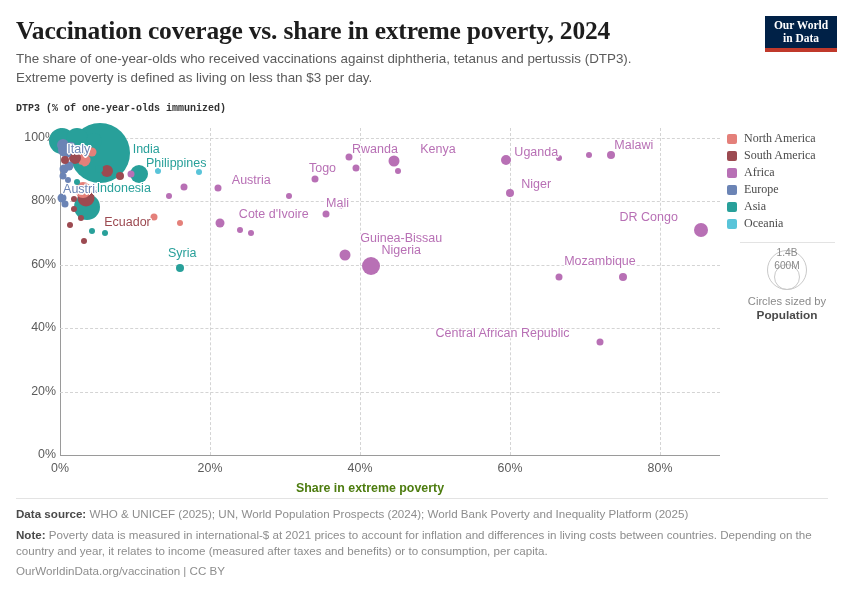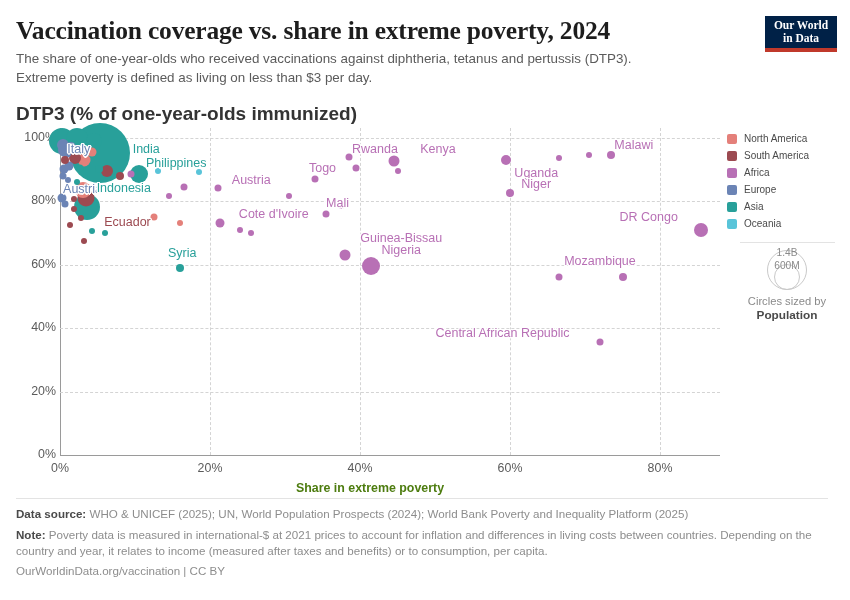--- a/index.html
+++ b/index.html
@@ -31,21 +31,21 @@
   .owid-logo span{
     display:block;color:#fff;font-size:11.5px;line-height:13px;
     font-weight:700;text-align:center;
     font-family:"Liberation Serif",serif;
   }
   .owid-logo .l1{padding-top:3px;}
 
   
   .ylabel{
     position:absolute;left:16px;top:103px;
-    font-size:19px;font-weight:700;color:#333;
+    font-size:10px;font-weight:700;color:#333;font-family:Liberation Mono, monospace;
   }
   .xlabel{
     position:absolute;left:0;top:481px;width:740px;text-align:center;
     font-size:12.4px;font-weight:700;color:#4d7c0f;
   }
 
   
   .plot{
     position:absolute;left:60px;top:128px;
     width:660px;height:327px;
@@ -73,21 +73,21 @@
     paint-order:stroke;
     text-shadow:
       -1.5px 0 #fff,1.5px 0 #fff,0 -1.5px #fff,0 1.5px #fff,
       -1px -1px #fff,1px -1px #fff,-1px 1px #fff,1px 1px #fff;
   }
 
   
   .legend{position:absolute;left:727px;top:130px;width:120px;}
   .legend-row{display:flex;align-items:center;height:17px;}
   .legend-swatch{width:10px;height:10px;border-radius:2px;margin-right:7px;flex:none;}
-  .legend-text{font-size:10px;color:#4a4a4a;white-space:nowrap;}
+  .legend-text{font-size:12px;color:#4a4a4a;white-space:nowrap;font-family:Liberation Serif, serif;}
   .legend-sep{
     position:absolute;left:740px;top:242px;width:95px;height:1px;background:#e3e3e3;
   }
   .sizeleg{position:absolute;left:727px;top:248px;width:120px;text-align:center;}
   .sizecircles{position:relative;height:42px;}
   .sc{
     position:absolute;left:50%;transform:translateX(-50%);
     border:1px solid #c9c9c9;border-radius:50%;background:transparent;
   }
   .sc-big{width:38px;height:38px;bottom:0;}
@@ -218,21 +218,21 @@
       <div class="lbl halo" style="left: 67.5px; top: 93.6553px; color: rgb(156, 74, 81);">Ecuador</div>
       <div class="lbl halo" style="left: 122.25px; top: 125.403px; color: rgb(40, 160, 154);">Syria</div>
       <div class="lbl halo" style="left: 191.25px; top: 52.3835px; color: rgb(184, 112, 181);">Austria</div>
       <div class="lbl halo" style="left: 213.75px; top: 85.7184px; color: rgb(184, 112, 181);">Cote d'Ivoire</div>
       <div class="lbl halo" style="left: 262.5px; top: 39.6845px; color: rgb(184, 112, 181);">Togo</div>
       <div class="lbl halo" style="left: 277.5px; top: 74.6068px; color: rgb(184, 112, 181);">Mali</div>
       <div class="lbl halo" style="left: 315px; top: 20.6359px; color: rgb(184, 112, 181);">Rwanda</div>
       <div class="lbl halo" style="left: 378px; top: 20.6359px; color: rgb(184, 112, 181);">Kenya</div>
       <div class="lbl halo" style="left: 341.25px; top: 109.529px; color: rgb(184, 112, 181);">Guinea-Bissau</div>
       <div class="lbl halo" style="left: 341.25px; top: 122.228px; color: rgb(184, 112, 181);">Nigeria</div>
-      <div class="lbl halo" style="left: 476.25px; top: 23.8107px; color: rgb(184, 112, 181); margin-top: 21px;">Uganda</div>
+      <div class="lbl halo" style="left: 476.25px; top: 23.8107px; color: rgb(184, 112, 181);">Uganda</div>
       <div class="lbl halo" style="left: 476.25px; top: 55.5583px; color: rgb(184, 112, 181);">Niger</div>
       <div class="lbl halo" style="left: 573.75px; top: 17.4612px; color: rgb(184, 112, 181);">Malawi</div>
       <div class="lbl halo" style="left: 588.75px; top: 88.8932px; color: rgb(184, 112, 181);">DR Congo</div>
       <div class="lbl halo" style="left: 540px; top: 133.34px; color: rgb(184, 112, 181);">Mozambique</div>
       <div class="lbl halo" style="left: 442.5px; top: 204.772px; color: rgb(184, 112, 181);">Central African Republic</div>
     </div>
 
   <div class="legend" id="legend">
       <div class="legend-row">
         <div class="legend-swatch" style="background: rgb(228, 128, 122);"></div>

